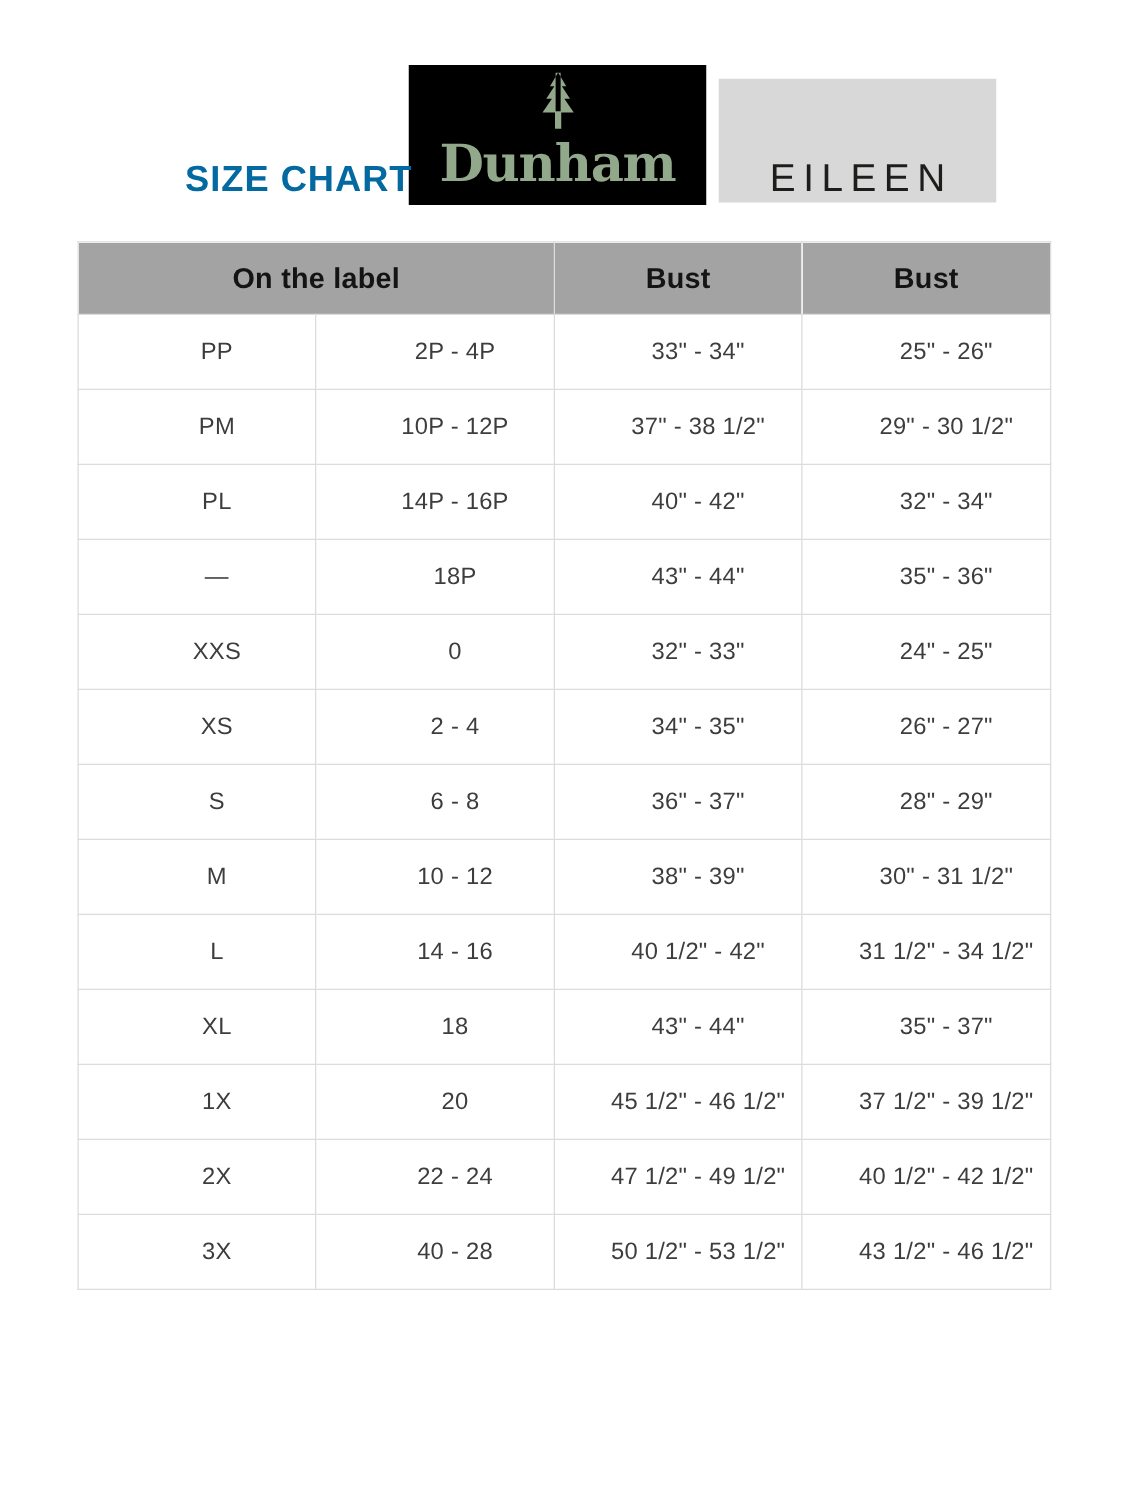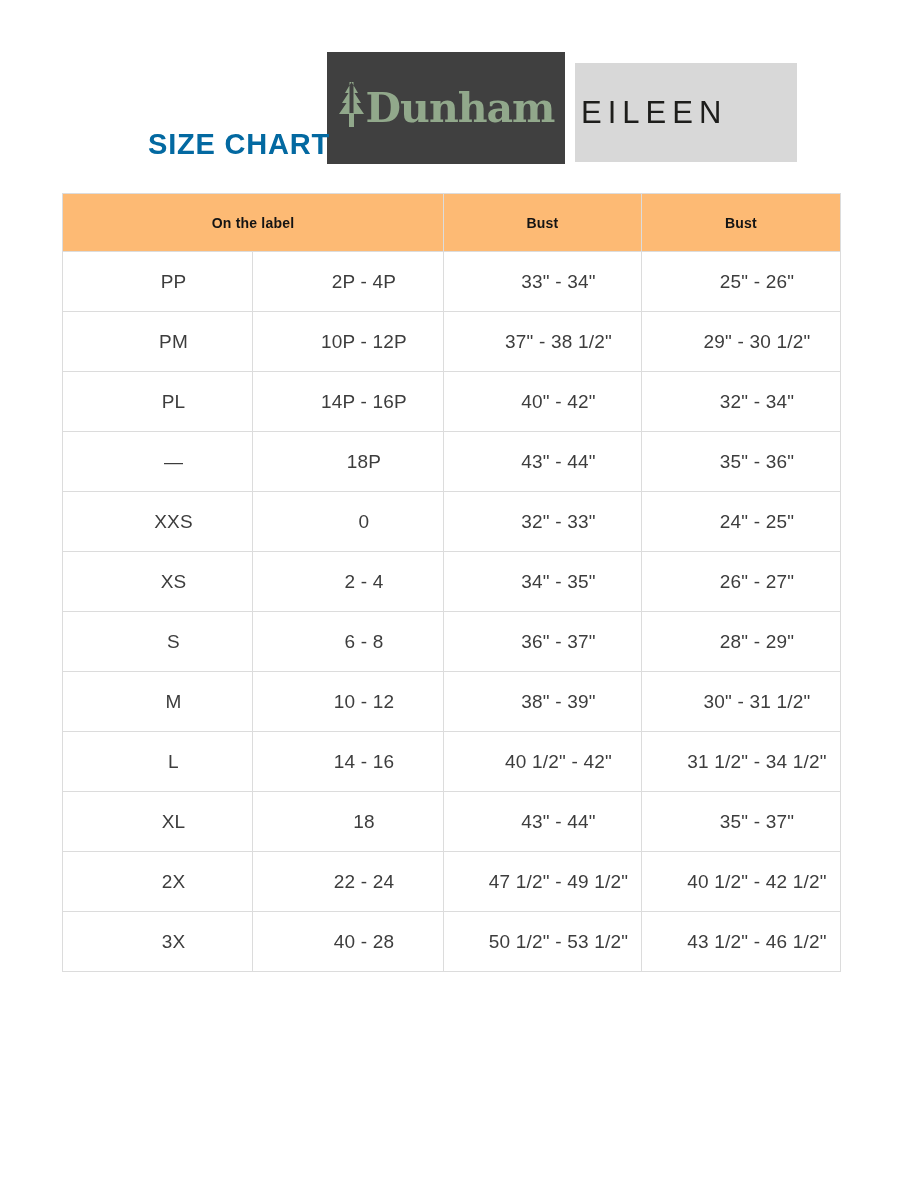--- a/index.html
+++ b/index.html
@@ -8,38 +8,39 @@
     width: 900px; height: 1200px;
     position: relative;
     font-family: "Liberation Sans", sans-serif;
     overflow: hidden;
   }
 
   
   .dunham-box {
     position: absolute; left: 327px; top: 52px;
     width: 238px; height: 112px;
-    background: #404040;
+    background: #000000;
     display: flex; align-items: center; justify-content: center;
     gap: 1px;
+    flex-direction: column;
   }
   .dunham-tree { width: 27px; height: 48px; margin-top: -4px; flex: 0 0 auto; }
   .dunham-text {
     font-family: "DejaVu Serif", serif;
     font-weight: 700;
     font-size: 41px;
     color: #91a88b;
     letter-spacing: -1px;
   }
   .ef-box {
     position: absolute; left: 575px; top: 63px;
     width: 222px; height: 99px;
     background: #d8d8d8;
-    display: flex; flex-direction: row;
-    align-items: center; justify-content: flex-start;
+    display: flex; flex-direction: column;
+    align-items: center; justify-content: flex-end;
   }
   .ef-line {
     font-size: 31px;
     font-weight: 400;
     letter-spacing: 6px;
     text-indent: 6px;
     color: #1d1d1b;
     line-height: 1.22;
   }
 
@@ -60,23 +61,23 @@
     table-layout: fixed;
   }
   .size-table th, .size-table td {
     border: 1px solid #dcdcdc;
     text-align: center;
     vertical-align: middle;
     overflow: hidden;
     white-space: nowrap;
   }
   .size-table th {
-    background: #fdba74;
+    background: #a3a3a3;
     height: 58px;
-    font-size: 14px;
+    font-size: 23px;
     font-weight: 700;
     color: #141414;
     letter-spacing: 0.2px;
   }
   .size-table td {
     background: #ffffff;
     height: 60px;
     font-size: 19px;
     font-weight: 400;
     color: #3d3d3d;
@@ -173,20 +174,26 @@
       <td>40 1/2" - 42"</td>
       <td>31 1/2" - 34 1/2"</td>
     </tr>
     <tr>
       <td>XL</td>
       <td>18</td>
       <td>43" - 44"</td>
       <td>35" - 37"</td>
     </tr>
     <tr>
+      <td>1X</td>
+      <td>20</td>
+      <td>45 1/2" - 46 1/2"</td>
+      <td>37 1/2" - 39 1/2"</td>
+    </tr>
+    <tr>
       <td>2X</td>
       <td>22 - 24</td>
       <td>47 1/2" - 49 1/2"</td>
       <td>40 1/2" - 42 1/2"</td>
     </tr>
     <tr>
       <td>3X</td>
       <td>40 - 28</td>
       <td>50 1/2" - 53 1/2"</td>
       <td>43 1/2" - 46 1/2"</td>

